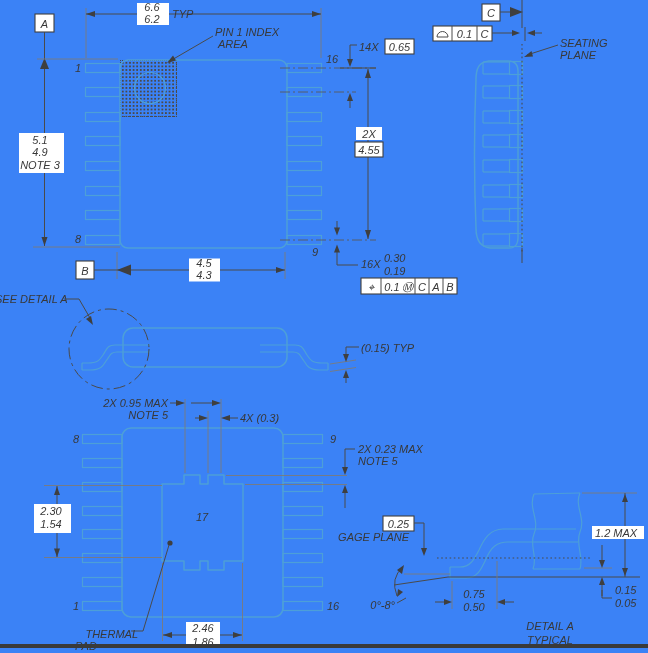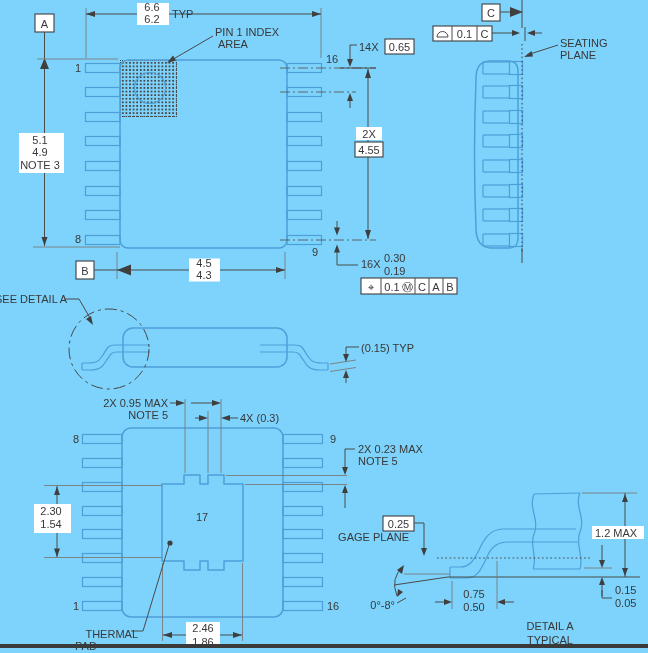--- a/index.html
+++ b/index.html
@@ -1,17 +1,17 @@
 <!DOCTYPE html>
 <html><head>
 <meta charset="utf-8">
 <style>
   html,body{margin:0;padding:0;background:#fff;}
-  #canvas{position:relative;width:648px;height:653px;background:#7dd3fc;overflow:hidden;
-          font-family:"Liberation Sans",sans-serif;}
+  #canvas{position:relative;width:648px;height:653px;background:#3b82f6;overflow:hidden;
+          font-family:"Liberation Sans",sans-serif;font-style:italic;}
   #stipple{position:absolute;left:120px;top:60px;width:57px;height:57px;
            background-image:radial-gradient(#4a4a4a 0.7px, transparent 0.9px);
            background-size:3.6px 3.6px;border:1px dotted #4a4a4a;box-sizing:border-box;}
   svg{position:absolute;left:0;top:0;}
   svg text{fill:#383838;font-family:"Liberation Sans","DejaVu Sans",sans-serif;font-size:11px;}
   .sym{font-family:"DejaVu Sans",sans-serif;}
   .blue{stroke:#4d9fd8;fill:none;stroke-width:1.5;stroke-linejoin:round;}
   .bluethin{stroke:#4d9fd8;fill:none;stroke-width:1.2;}
   .ext{stroke:#7a7a7a;stroke-width:0.9;fill:none;}
   .dim{stroke:#4a4a4a;stroke-width:1;fill:none;}

